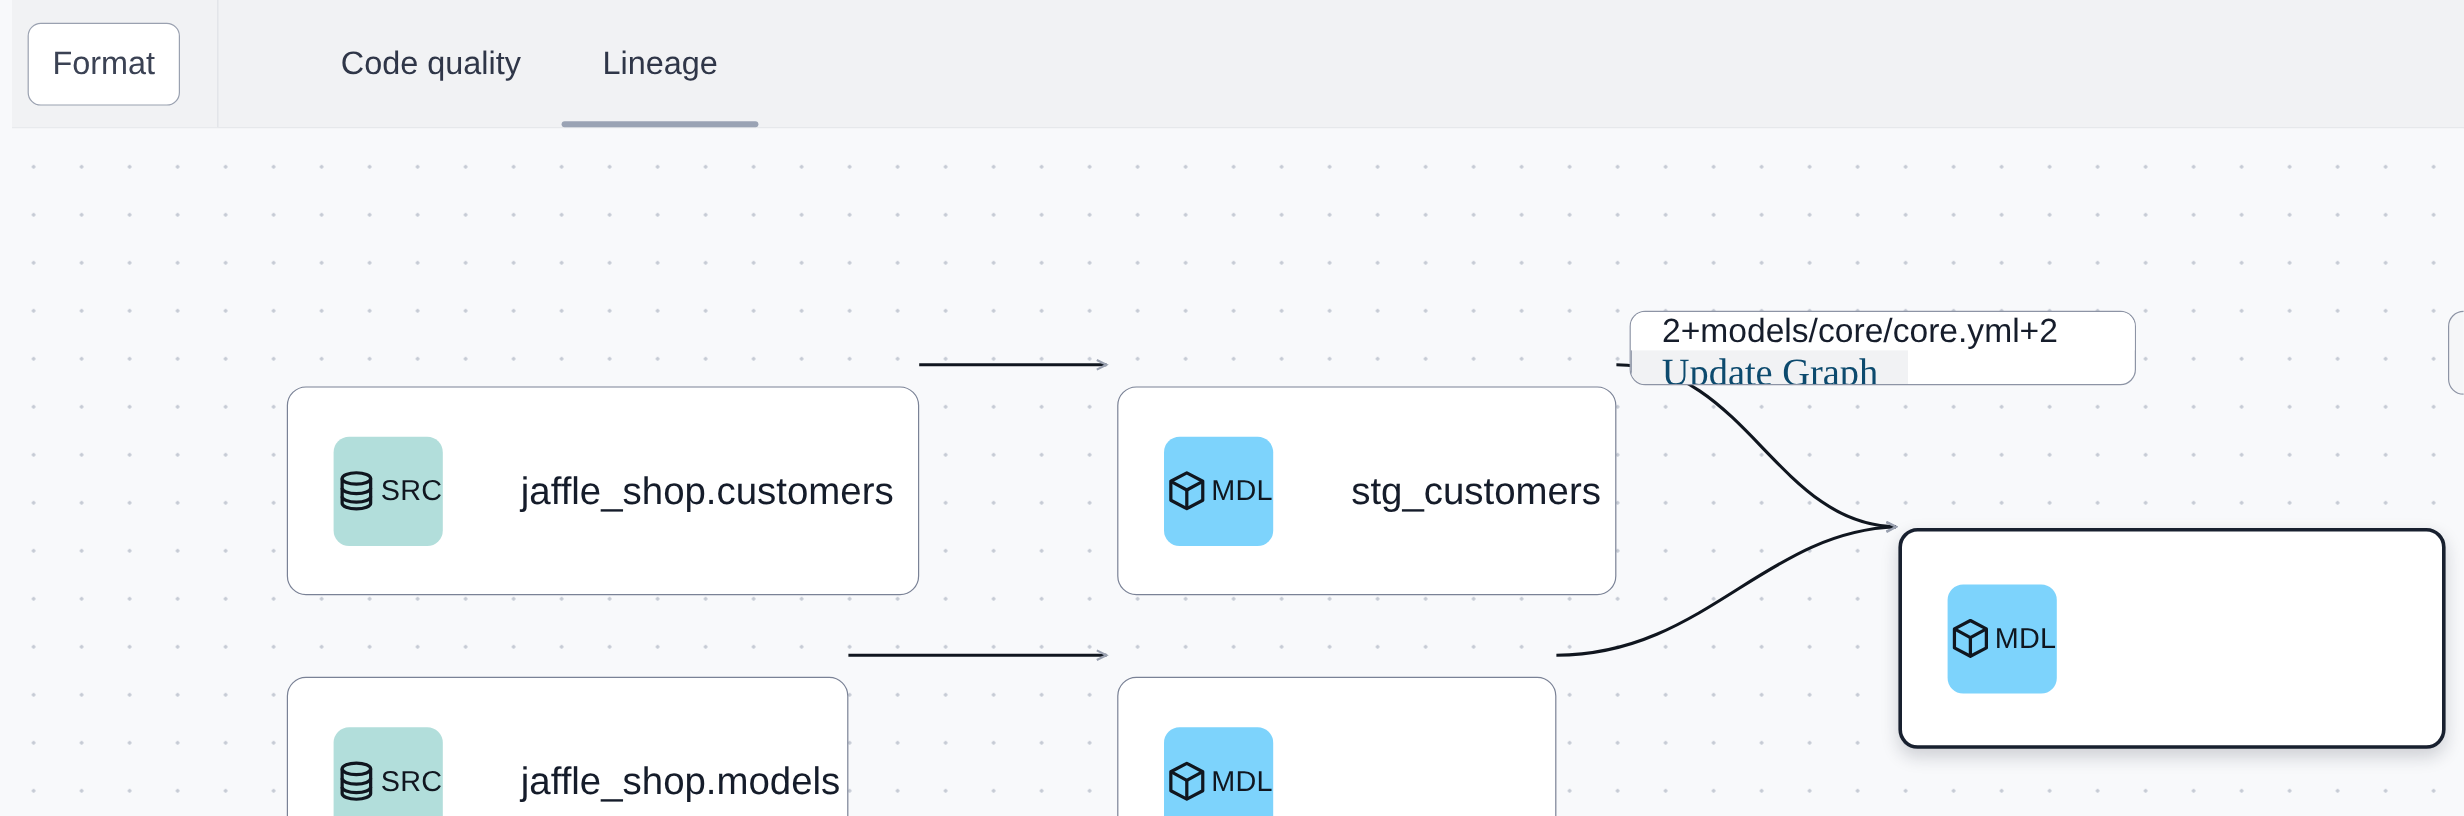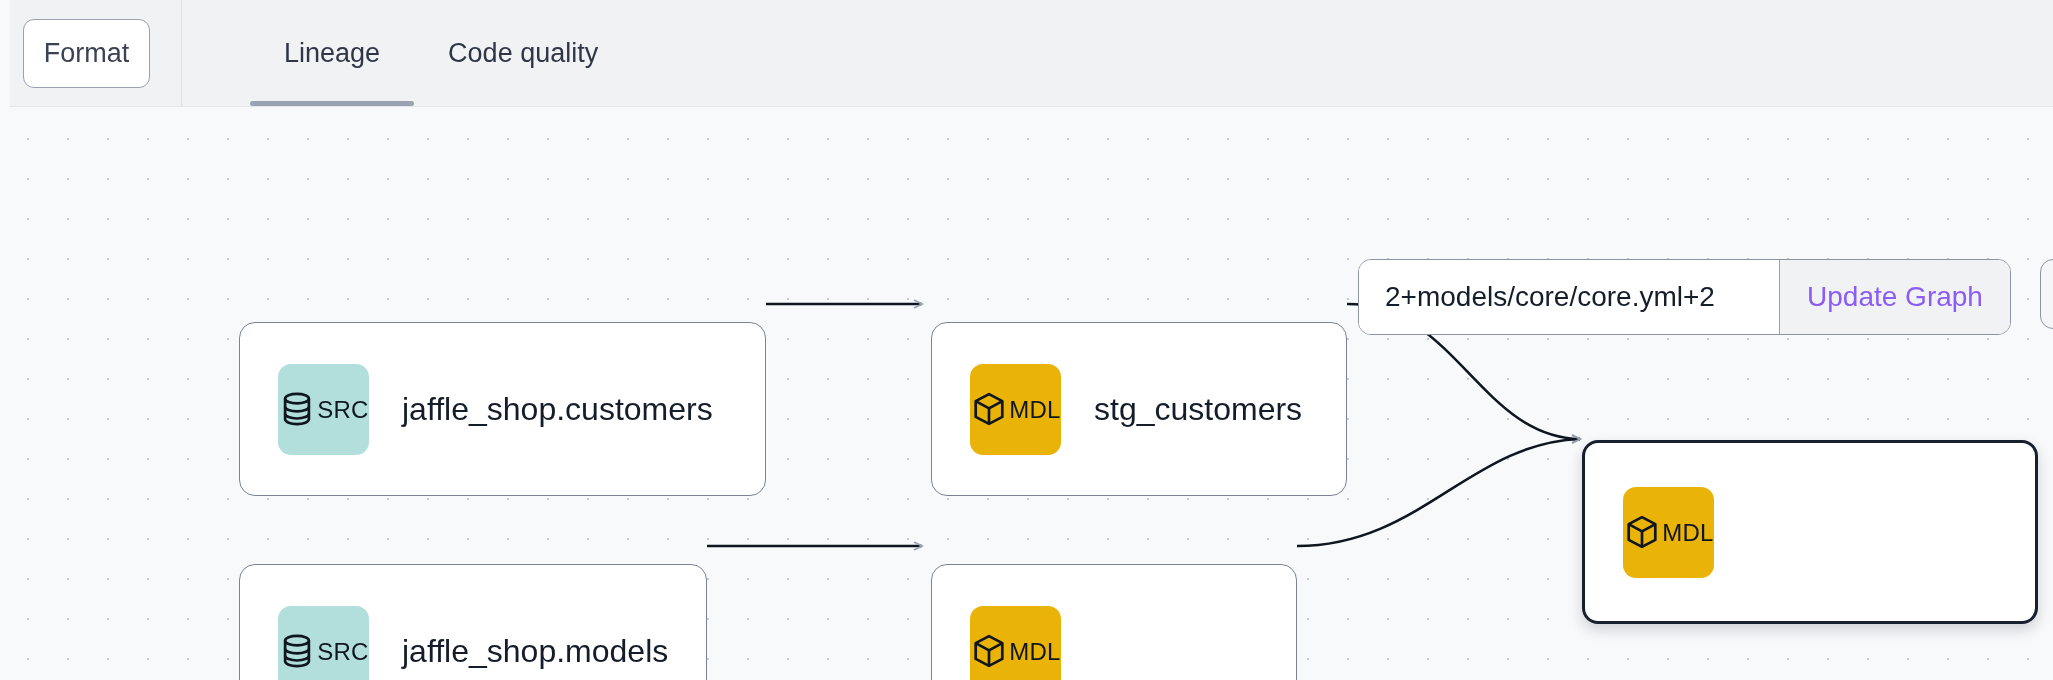--- a/index.html
+++ b/index.html
@@ -90,63 +90,64 @@
   }
   .badge {
     width:91px; height:91px;
     border-radius:13px;
     display:flex; flex-direction:row;
     align-items:center; justify-content:center;
     gap:1px;
     flex:0 0 auto;
   }
   .badge.src { background:#b2dedb; }
-  .badge.mdl { background:#eab308; }
+  .badge.mdl { background:#7dd3fc; }
   .badge svg { display:block; }
   .badge-text {
     font-size:24px; color:#10161f; letter-spacing:.2px; line-height:1;
     margin-top:2px;
   }
   .node-label {
     font-size:32px; color:#151c2a; white-space:nowrap;
   }
-  .node-body { display:flex; flex-direction:column; gap:5px; }
+  .node-body { display:flex; flex-direction:column; gap:5px;margin-left:32px; }
   .node-sub {
     display:flex; align-items:center; gap:10px;
     font-size:27px; color:#1d2433;
   }
   .node-sub svg { display:block; flex:0 0 auto; }
 
   
   .graph-control {
     position:absolute;
     display:flex; align-items:stretch;
     border:1.6px solid #8d94a5;
     border-radius:13px;
     overflow:hidden;
     background:#ffffff;
-    height:76px;
+    height:62px;
+    flex-direction:column;
   }
   .graph-input {
     width:420px;
     border:none; outline:none;
     background:#ffffff;
     font-family:"Liberation Sans", sans-serif;
     font-size:28px;
     color:#161d2b;
     padding:0 26px;
   }
   .update-graph {
     width:231px;
     background:#f1f2f4;
     border:none;
     border-left:1.4px solid #9aa1b0;
-    font-family:Liberation Sans, sans-serif;
-    font-size:28px;
-    color:#8b5cf6;
+    font-family:Liberation Serif, serif;
+    font-size:32px;
+    color:#0c4a6e;
     cursor:pointer;
     display:flex; align-items:center; justify-content:center;
   }
   .side-control {
     position:absolute;
     height:70px; width:64px;
     background:#f5f6f8;
     border:1.6px solid #8d94a5;
     border-radius:13px;
   }
@@ -154,26 +155,26 @@
 </head>
 <body>
 
 <div class="topbar">
 
   <div class="format-zone">
     <button class="format-button">Format</button>
   </div>
 
   <div class="tabs">
+    <div class="tab">
+      <span>Code quality</span>
+      <span class="tab-underline"></span>
+    </div>
     <div class="tab active">
       <span>Lineage</span>
-      <span class="tab-underline"></span>
-    </div>
-    <div class="tab">
-      <span>Code quality</span>
       <span class="tab-underline"></span>
     </div>
   </div>
 
 </div>
 
 <div class="canvas">
 
   <svg class="edges" viewBox="0 0 2053 573" preserveAspectRatio="none">
     <defs>

